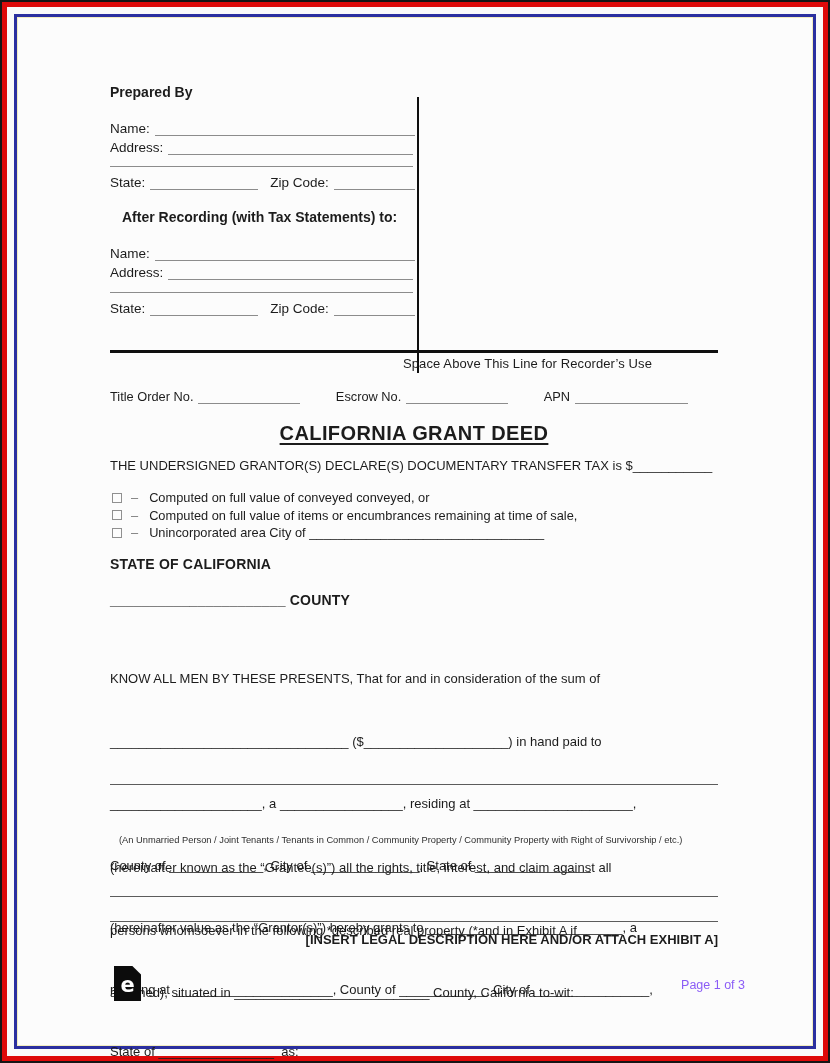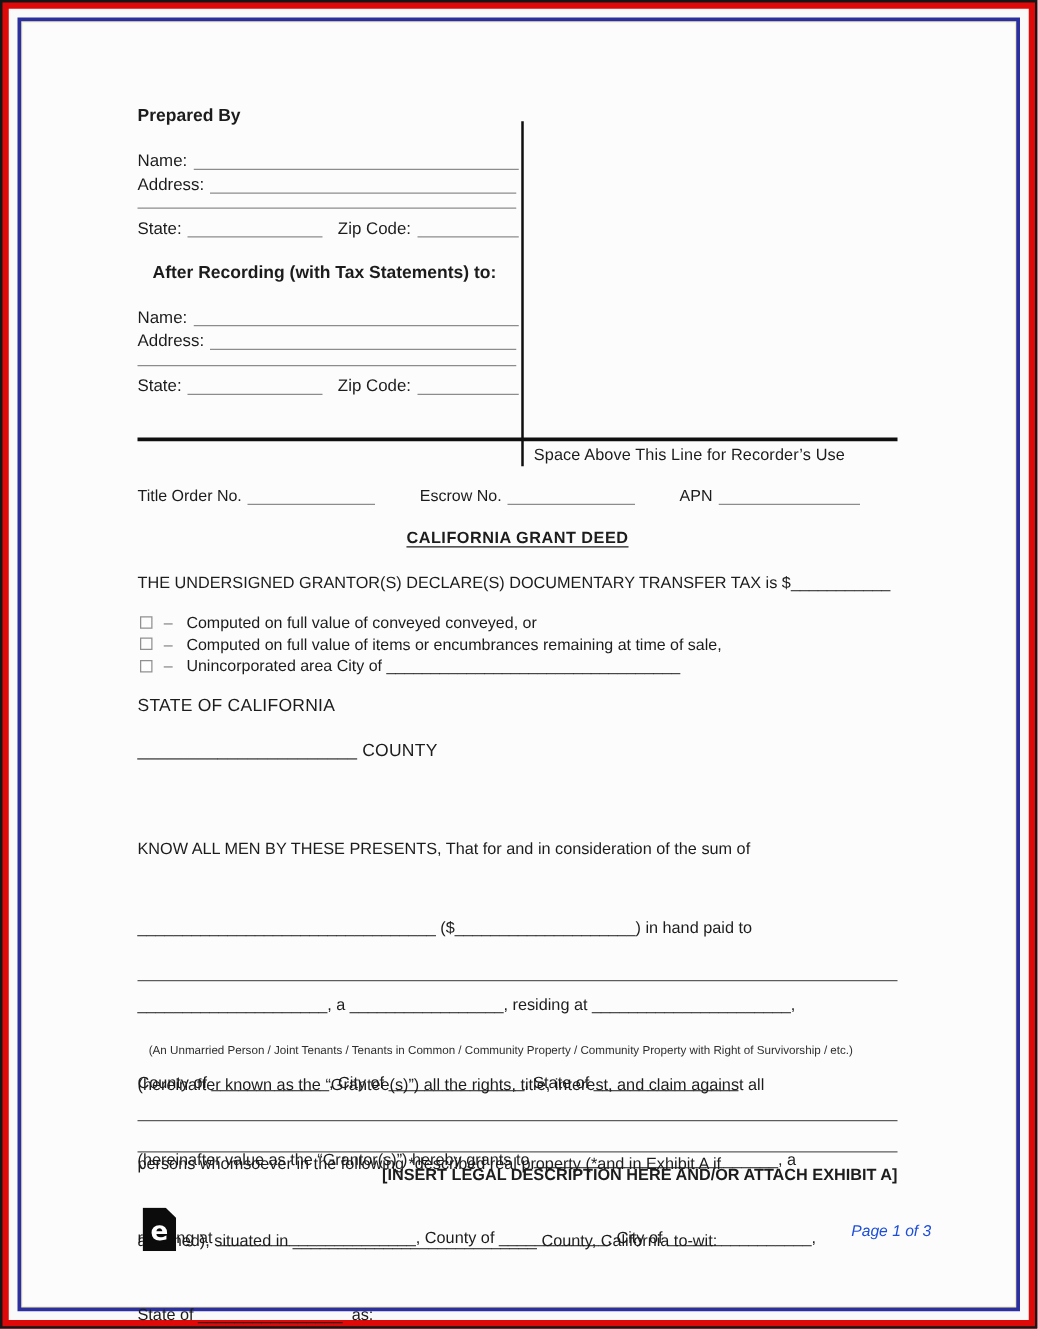--- a/index.html
+++ b/index.html
@@ -31,45 +31,45 @@
   }
   .blank.fixed { flex:none; }
   .rule-blank { height:0; border-bottom:1.4px solid #8c8c8c; }
   .vline { width:2px; background:#0f0f0f; }
   .hline { height:2.5px; background:#0f0f0f; }
   .recorder-note { font-size:13px; letter-spacing:0.1px; white-space:pre; }
   .ref-row { display:flex; justify-content:space-between; font-size:12.8px; }
   .ref-item { display:flex; align-items:flex-end; }
   .ref-item .lbl { white-space:pre; }
   .deed-title {
-    font-weight:bold; font-size:13px; letter-spacing:0.4px;
+    font-weight:bold; font-size:20px; letter-spacing:0.4px;
     text-align:center; text-decoration:underline; text-underline-offset:2.5px;
     white-space:pre;
   }
   .declaration { font-size:13px; white-space:pre; }
   .cb-group { display:flex; flex-direction:column; }
   .cb-row { display:flex; align-items:center; height:17.5px; font-size:12.8px; }
   .cb-box { width:10px; height:10px; border:1.5px solid #909090; background:#fdfdfd; flex:none; }
   .cb-dash { color:#7a7a7a; margin:0 11px 0 9px; }
   .cb-label { white-space:pre; }
-  .caps-line { font-size:14px; letter-spacing:0.2px; white-space:pre; }
+  .caps-line { font-size:14px; letter-spacing:0.2px; white-space:pre;font-weight:bold; }
   .para { font-size:13px; line-height:20.7px; white-space:pre; }
   .para-sm { font-size:9.3px; color:#2e2e2e; white-space:pre;margin-top:45px; }
   .big-blank { height:0; border-bottom:1.6px solid #5c5c5c; }
   .legal-note { font-weight:bold; font-size:13px; text-align:right; white-space:pre; }
   .logo-sheet {
     width:27px; height:35px; background:#0c0c0c;
     clip-path:polygon(0 0, 68% 0, 100% 24%, 100% 100%, 0 100%);
     display:flex; align-items:center; justify-content:center;
   }
   .logo-e {
     color:#ffffff; font-size:21px; font-weight:bold; line-height:1; margin-top:3px;
     font-family:"DejaVu Sans", sans-serif;
   }
-  .page-label { font-size:12.5px; color:#1d4ed8; white-space:pre;font-style:italic; }
+  .page-label { font-size:12.5px; color:#8b5cf6; white-space:pre; }
 </style>
 </head>
 <body>
 
 <div class="page">
 
   <div class="abs block-heading" style="left:110px; top:84px;">Prepared By</div>
 
   <div class="abs field-row" style="left:110px; top:121px; width:305px;">
     <span class="lbl">Name:</span>
@@ -100,21 +100,21 @@
   <div class="abs rule-blank" style="left:110px; top:292px; width:303px;"></div>
   <div class="abs field-row" style="left:110px; top:301px; width:305px;">
     <span class="lbl">State:</span>
     <span class="blank fixed" style="width:108px;"></span>
     <span class="lbl" style="margin-left:12px;">Zip Code:</span>
     <span class="blank"></span>
   </div>
 
   <div class="abs vline" style="left:417px; top:97px; height:276px;"></div>
   <div class="abs hline" style="left:110px; top:350px; width:608px;"></div>
-  <div class="abs recorder-note" style="left:427px; top:356px;">Space Above This Line for Recorder’s Use</div>
+  <div class="abs recorder-note" style="left:403px; top:356px;">Space Above This Line for Recorder’s Use</div>
 
   <div class="abs ref-row" style="left:110px; top:389px; width:578px;gap:29px;">
     <span class="ref-item">
       <span class="lbl">Title Order No.</span>
       <span class="blank fixed" style="width:102px;"></span>
     </span>
     <span class="ref-item">
       <span class="lbl">Escrow No.</span>
       <span class="blank fixed" style="width:102px;"></span>
     </span>

